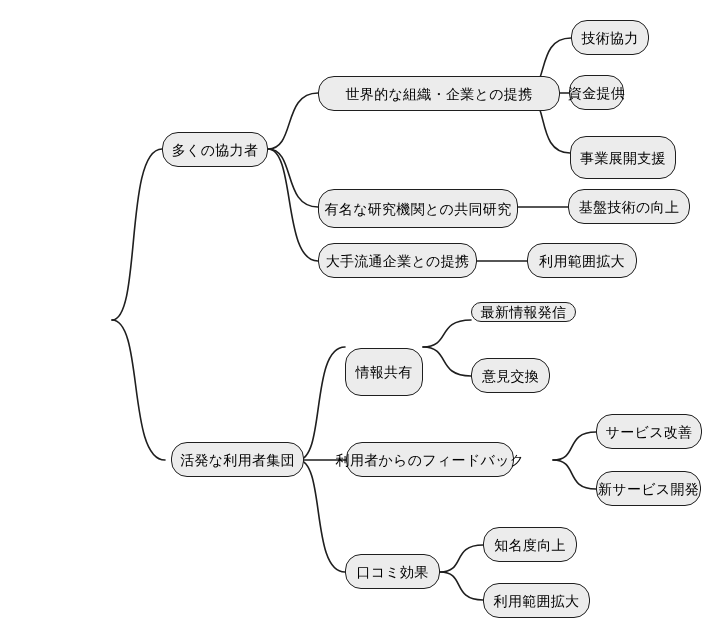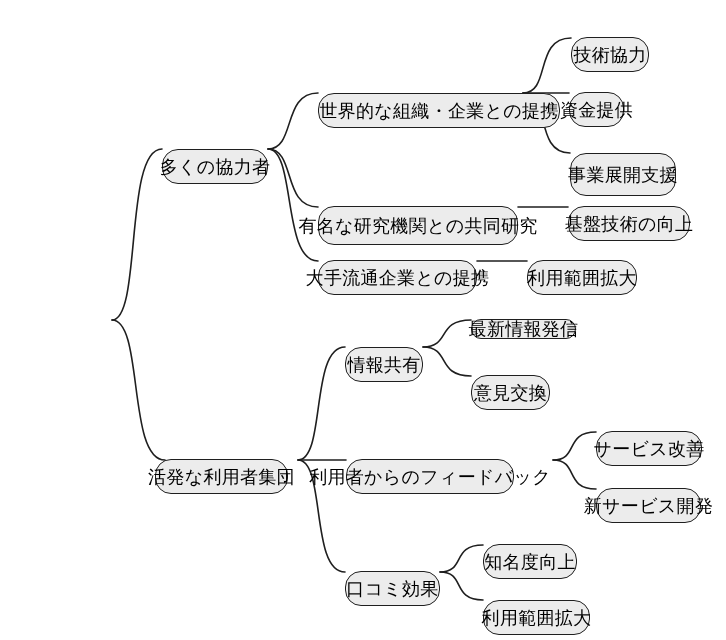--- a/index.html
+++ b/index.html
@@ -30,26 +30,25 @@
   }
   .node {
     position: absolute;
     box-sizing: border-box;
     display: flex;
     align-items: center;
     justify-content: center;
     background: var(--node-fill, #ececec);
     border: 1.6px solid var(--node-border, #1f1f1f);
     border-radius: 16px;
-    font-size: 18px;
+    font-size: 14px;
     line-height: 1;
     color: var(--text, #000000);
     white-space: nowrap;
     letter-spacing: 0.3px;
-    margin-top: 17px;
   }
 </style>
 </head>
 <body>
 
 <div class="canvas">
 
   <svg class="edges" viewBox="0 0 726 640" xmlns="http://www.w3.org/2000/svg">
     <path d="M112,320 C142,320 124,149 162,149"></path>
     <path d="M112,320 C144,320 127,460 165,460"></path>
@@ -84,23 +83,23 @@
   <div class="node" style="left:570px;top:136px;width:106px;height:43px">事業展開支援</div>
 
   <div class="node" style="left:318px;top:189px;width:200px;height:39px">有名な研究機関との共同研究</div>
 
   <div class="node" style="left:568px;top:189px;width:122px;height:35px">基盤技術の向上</div>
 
   <div class="node" style="left:318px;top:243px;width:159px;height:35px">大手流通企業との提携</div>
 
   <div class="node" style="left:527px;top:243px;width:110px;height:35px">利用範囲拡大</div>
 
-  <div class="node" style="left:155px;top:442px;width:133px;height:35px">活発な利用者集団</div>
+  <div class="node" style="left:171px;top:442px;width:133px;height:35px">活発な利用者集団</div>
 
-  <div class="node" style="left:345px;top:330px;width:78px;height:35px">情報共有</div>
+  <div class="node" style="left:345px;top:348px;width:78px;height:48px">情報共有</div>
 
   <div class="node" style="left:471px;top:302px;width:105px;height:20px">最新情報発信</div>
 
   <div class="node" style="left:471px;top:358px;width:79px;height:35px">意見交換</div>
 
   <div class="node" style="left:346px;top:442px;width:168px;height:35px">利用者からのフィードバック</div>
 
   <div class="node" style="left:596px;top:414px;width:106px;height:35px">サービス改善</div>
 
   <div class="node" style="left:596px;top:471px;width:105px;height:35px">新サービス開発</div>

